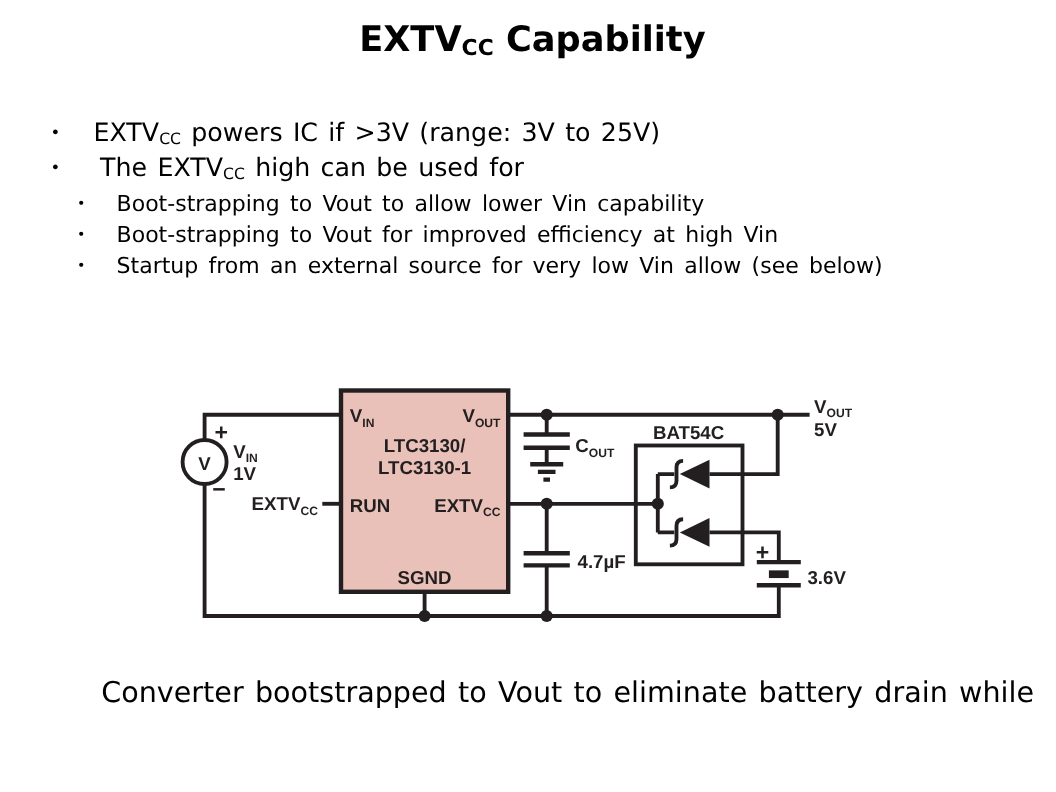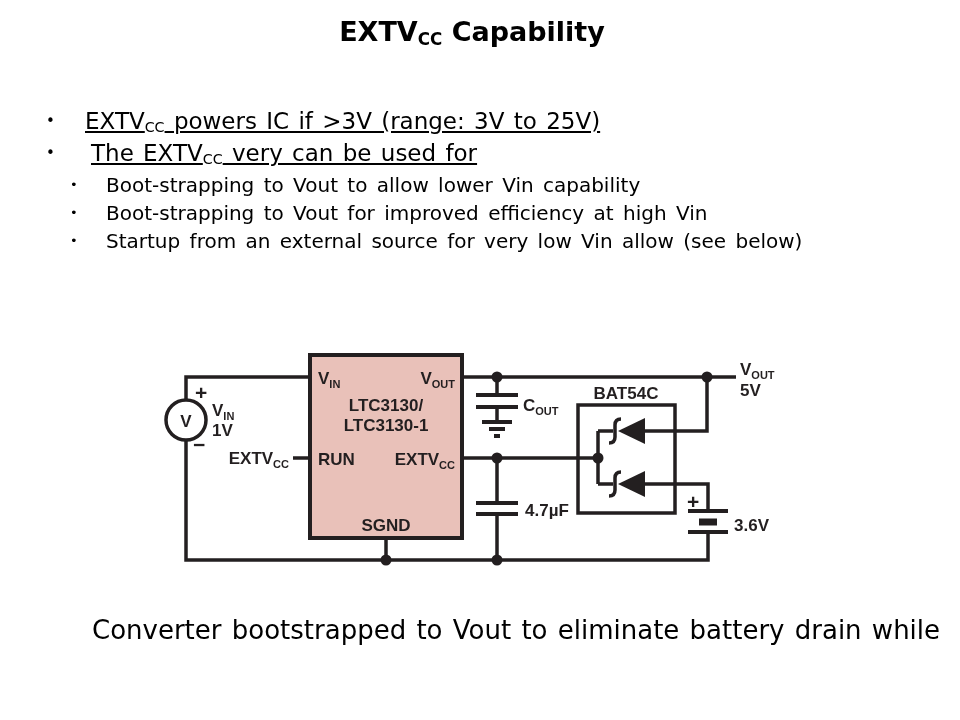--- a/index.html
+++ b/index.html
@@ -1,22 +1,22 @@
 <!DOCTYPE html>
 <html><head>
 <meta charset="utf-8">
 <style>
   html,body{margin:0;padding:0;background:#fff;}
   .slide{position:relative;width:960px;height:720px;background:#ffffff;overflow:hidden;
          font-family:"DejaVu Sans",sans-serif;color:#000;}
-  .title{position:absolute;top:16px;left:0;width:944px;text-align:center;
-         font-size:27px;font-weight:bold;white-space:nowrap;}
+  .title{position:absolute;top:16px;left:12px;width:944px;text-align:center;
+         font-size:32px;font-weight:bold;white-space:nowrap;}
   .ssub{font-size:0.62em;vertical-align:-0.22em;}
   .row{position:absolute;white-space:nowrap;}
-  .lvl1{left:46px;font-size:23px;word-spacing:2px;text-decoration:underline;}
+  .lvl1{left:46px;font-size:23px;word-spacing:2px;}
   .lvl1 .dot{display:inline-block;width:39px;font-size:15px;vertical-align:3px;}
   .lvl2{left:70px;font-size:20px;word-spacing:3px;}
   .lvl2 .dot{display:inline-block;width:36px;font-size:13px;vertical-align:3px;}
   .caption{position:absolute;left:92px;top:615px;font-size:26px;line-height:30px;
            word-spacing:2px;white-space:nowrap;}
   .circuit{position:absolute;left:0;top:340px;}
   .circuit text{font-family:"Liberation Sans",sans-serif;font-weight:bold;fill:#231f20;}
   .lb{font-size:17px;}
   .lbsub{font-size:11px;}
   .sign{font-size:21px;}
@@ -28,21 +28,21 @@
 </style>
 </head>
 <body>
 
 <div class="slide">
 
   <div class="title"><span>EXTV</span><span class="ssub">CC</span><span> Capability</span></div>
 
   <div class="row lvl1" style="top:108px"><span class="dot">•</span><span><span>EXTV</span><span class="ssub">CC</span><span> powers IC if &gt;3V (range: 3V to 25V)</span></span></div>
 
-  <div class="row lvl1" style="top:140px"><span class="dot">•</span><span style="padding-left:6px"><span>The EXTV</span><span class="ssub">CC</span><span> very can be used for</span></span></div>
+  <div class="row lvl1" style="top:140px"><span class="dot">•</span><span style="padding-left:6px"><span>The EXTV</span><span class="ssub">CC</span><span> high can be used for</span></span></div>
 
   <div class="row lvl2" style="top:201px"><span class="dot">•</span><span>Boot-strapping to Vout for improved efficiency at high Vin</span></div>
 
   <div class="row lvl2" style="top:173px"><span class="dot">•</span><span>Boot-strapping to Vout to allow lower Vin capability</span></div>
 
   <div class="row lvl2" style="top:229px"><span class="dot">•</span><span>Startup from an external source for very low Vin allow (see below)</span></div>
 
   <svg class="circuit" width="960" height="250" viewBox="0 340 960 250">
 
     <g>

